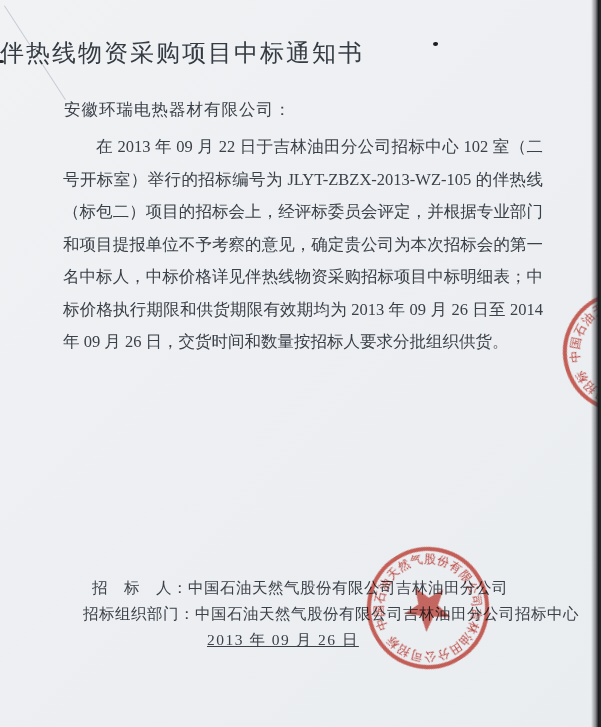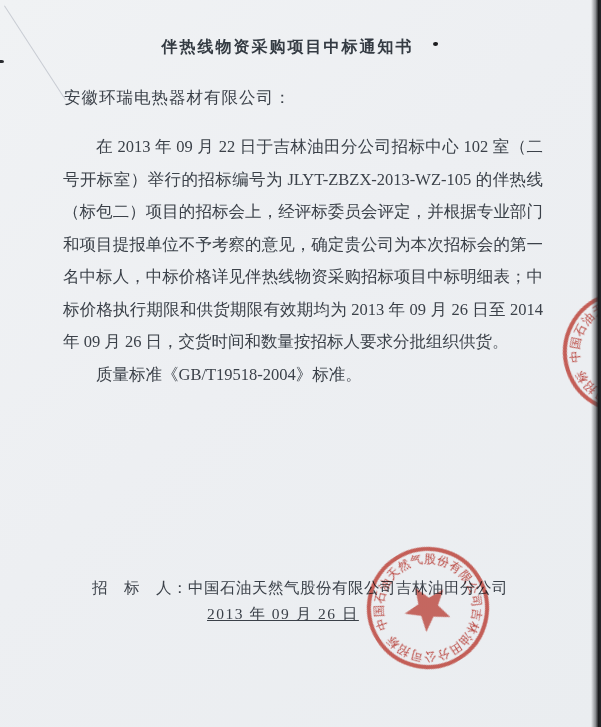--- a/index.html
+++ b/index.html
@@ -6,29 +6,29 @@
   #page{
     position:relative;
     width:601px;height:727px;
     background:linear-gradient(135deg,#f0f2f4 0%,#edeff2 45%,#eaedf0 100%);
     overflow:hidden;
     font-family:"Liberation Serif","DejaVu Serif",serif;
     color:#3b4149;
   }
   .title{
     position:absolute;top:37px;left:0;width:575px;
-    text-align:center;font-size:16px;letter-spacing:2px;
-    color:#343b43;font-weight:700;
+    font-size:24px;letter-spacing:2px;
+    color:#343b43;font-weight:400;
   }
   .title-dot{
     position:absolute;top:42px;left:433px;width:5px;height:4px;
     border-radius:50% 40% 50% 50%;background:#1c1c1e;
   }
   .recipient{
-    position:absolute;top:87px;left:64px;
+    position:absolute;top:99px;left:64px;
     font-size:16.5px;letter-spacing:1px;
   }
   .body-text{
     position:absolute;top:131px;left:63px;width:480px;
     font-size:16.5px;line-height:32.5px;
     text-align:justify;
   }
   .body-text p{margin:0;text-indent:2em;}
   .sig-block{
     position:absolute;top:575px;left:83px;
@@ -70,25 +70,25 @@
   <div class="crease"></div>
   <div class="speck"></div>
 
   <div class="title">伴热线物资采购项目中标通知书</div>
   <div class="title-dot"></div>
 
   <div class="recipient">安徽环瑞电热器材有限公司：</div>
 
   <div class="body-text">
     <p>在 2013 年 09 月 22 日于吉林油田分公司招标中心 102 室（二号开标室）举行的招标编号为 JLYT-ZBZX-2013-WZ-105 的伴热线（标包二）项目的招标会上，经评标委员会评定，并根据专业部门和项目提报单位不予考察的意见，确定贵公司为本次招标会的第一名中标人，中标价格详见伴热线物资采购招标项目中标明细表；中标价格执行期限和供货期限有效期均为 2013 年 09 月 26 日至 2014 年 09 月 26 日，交货时间和数量按招标人要求分批组织供货。</p>
-    <p>质量标准《GB/T19518-2004》标准。</p>
   </div>
 
   <div class="sig-block">
     <div class="sig-line1"><span>招　标　人：</span><span>中国石油天然气股份有限公司吉林油田分公司</span></div>
+    <div><span>招标组织部门：</span><span>中国石油天然气股份有限公司吉林油田分公司招标中心</span></div>
     <div class="sig-date">2013 年 09 月 26 日</div>
   </div>
 
 
   <svg class="stamps" width="601" height="727" viewBox="0 0 601 727">
     <defs>
       <path id="arcB" d="M -45,0 A 45,45 0 1,1 45,0 A 45,45 0 1,1 -45,0"></path>
       <path id="arcR" d="M -45,0 A 45,45 0 1,1 45,0 A 45,45 0 1,1 -45,0"></path>
       <filter id="sealBlur">
           <feGaussianBlur stdDeviation="0.45"></feGaussianBlur>

